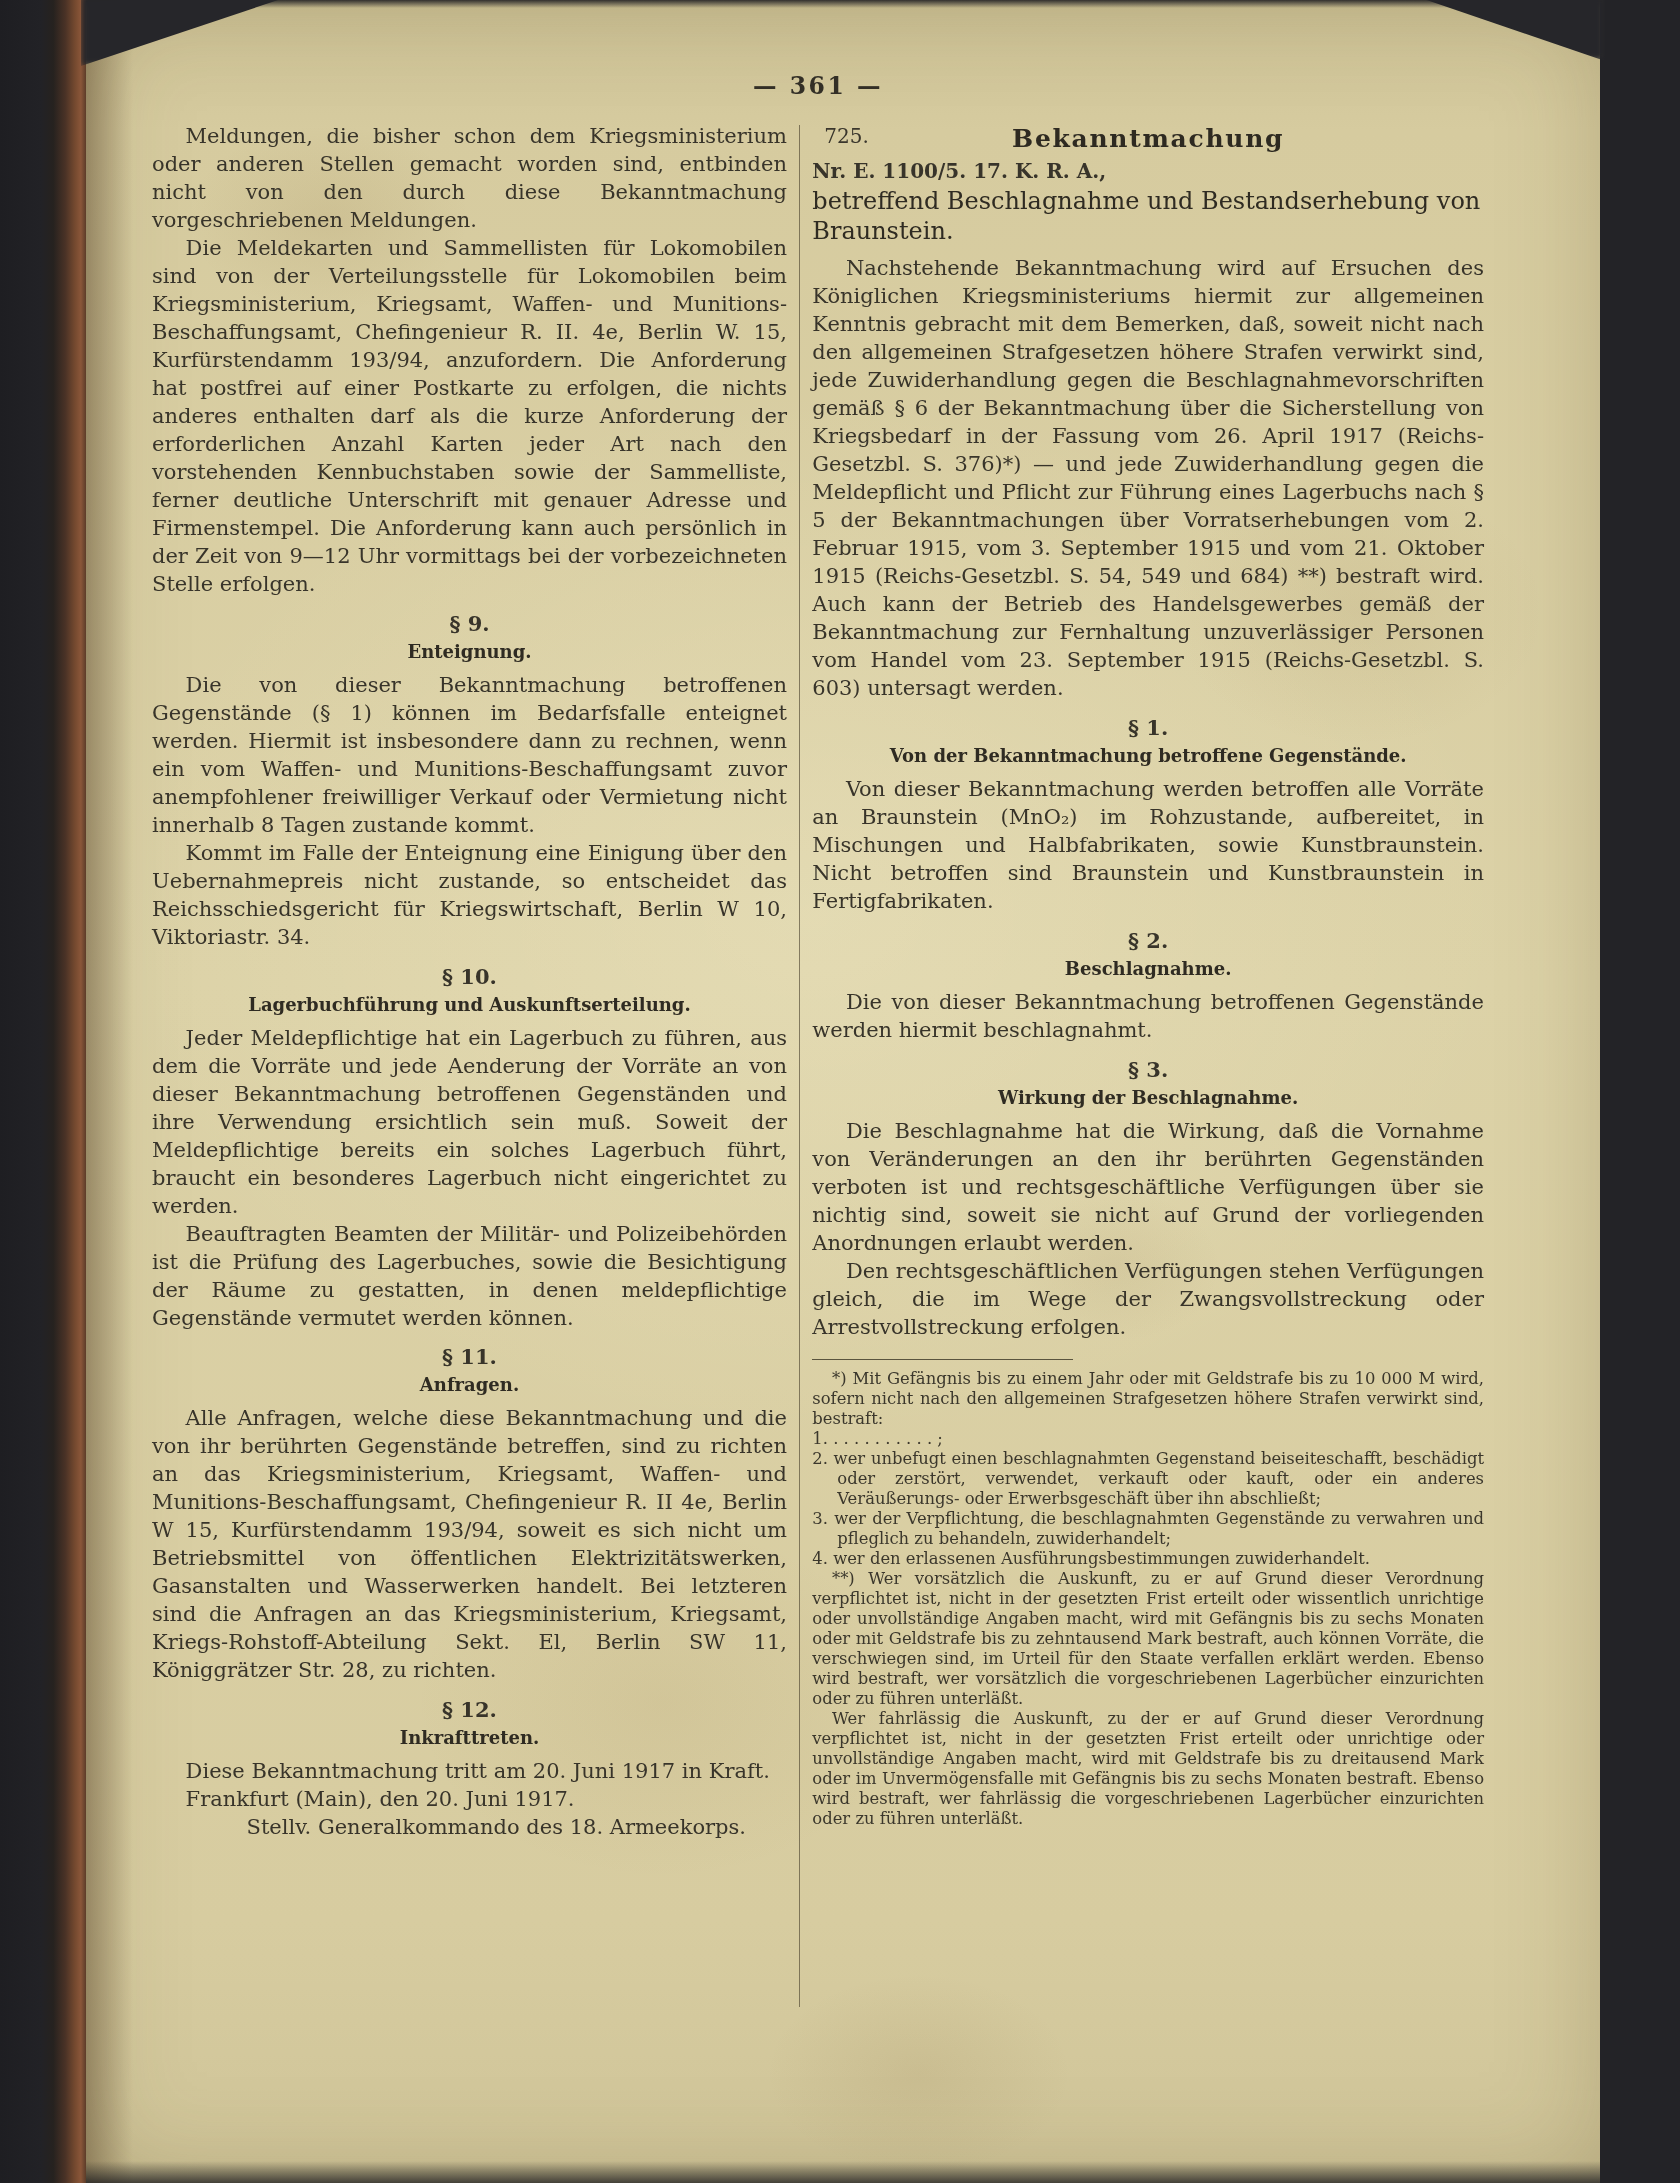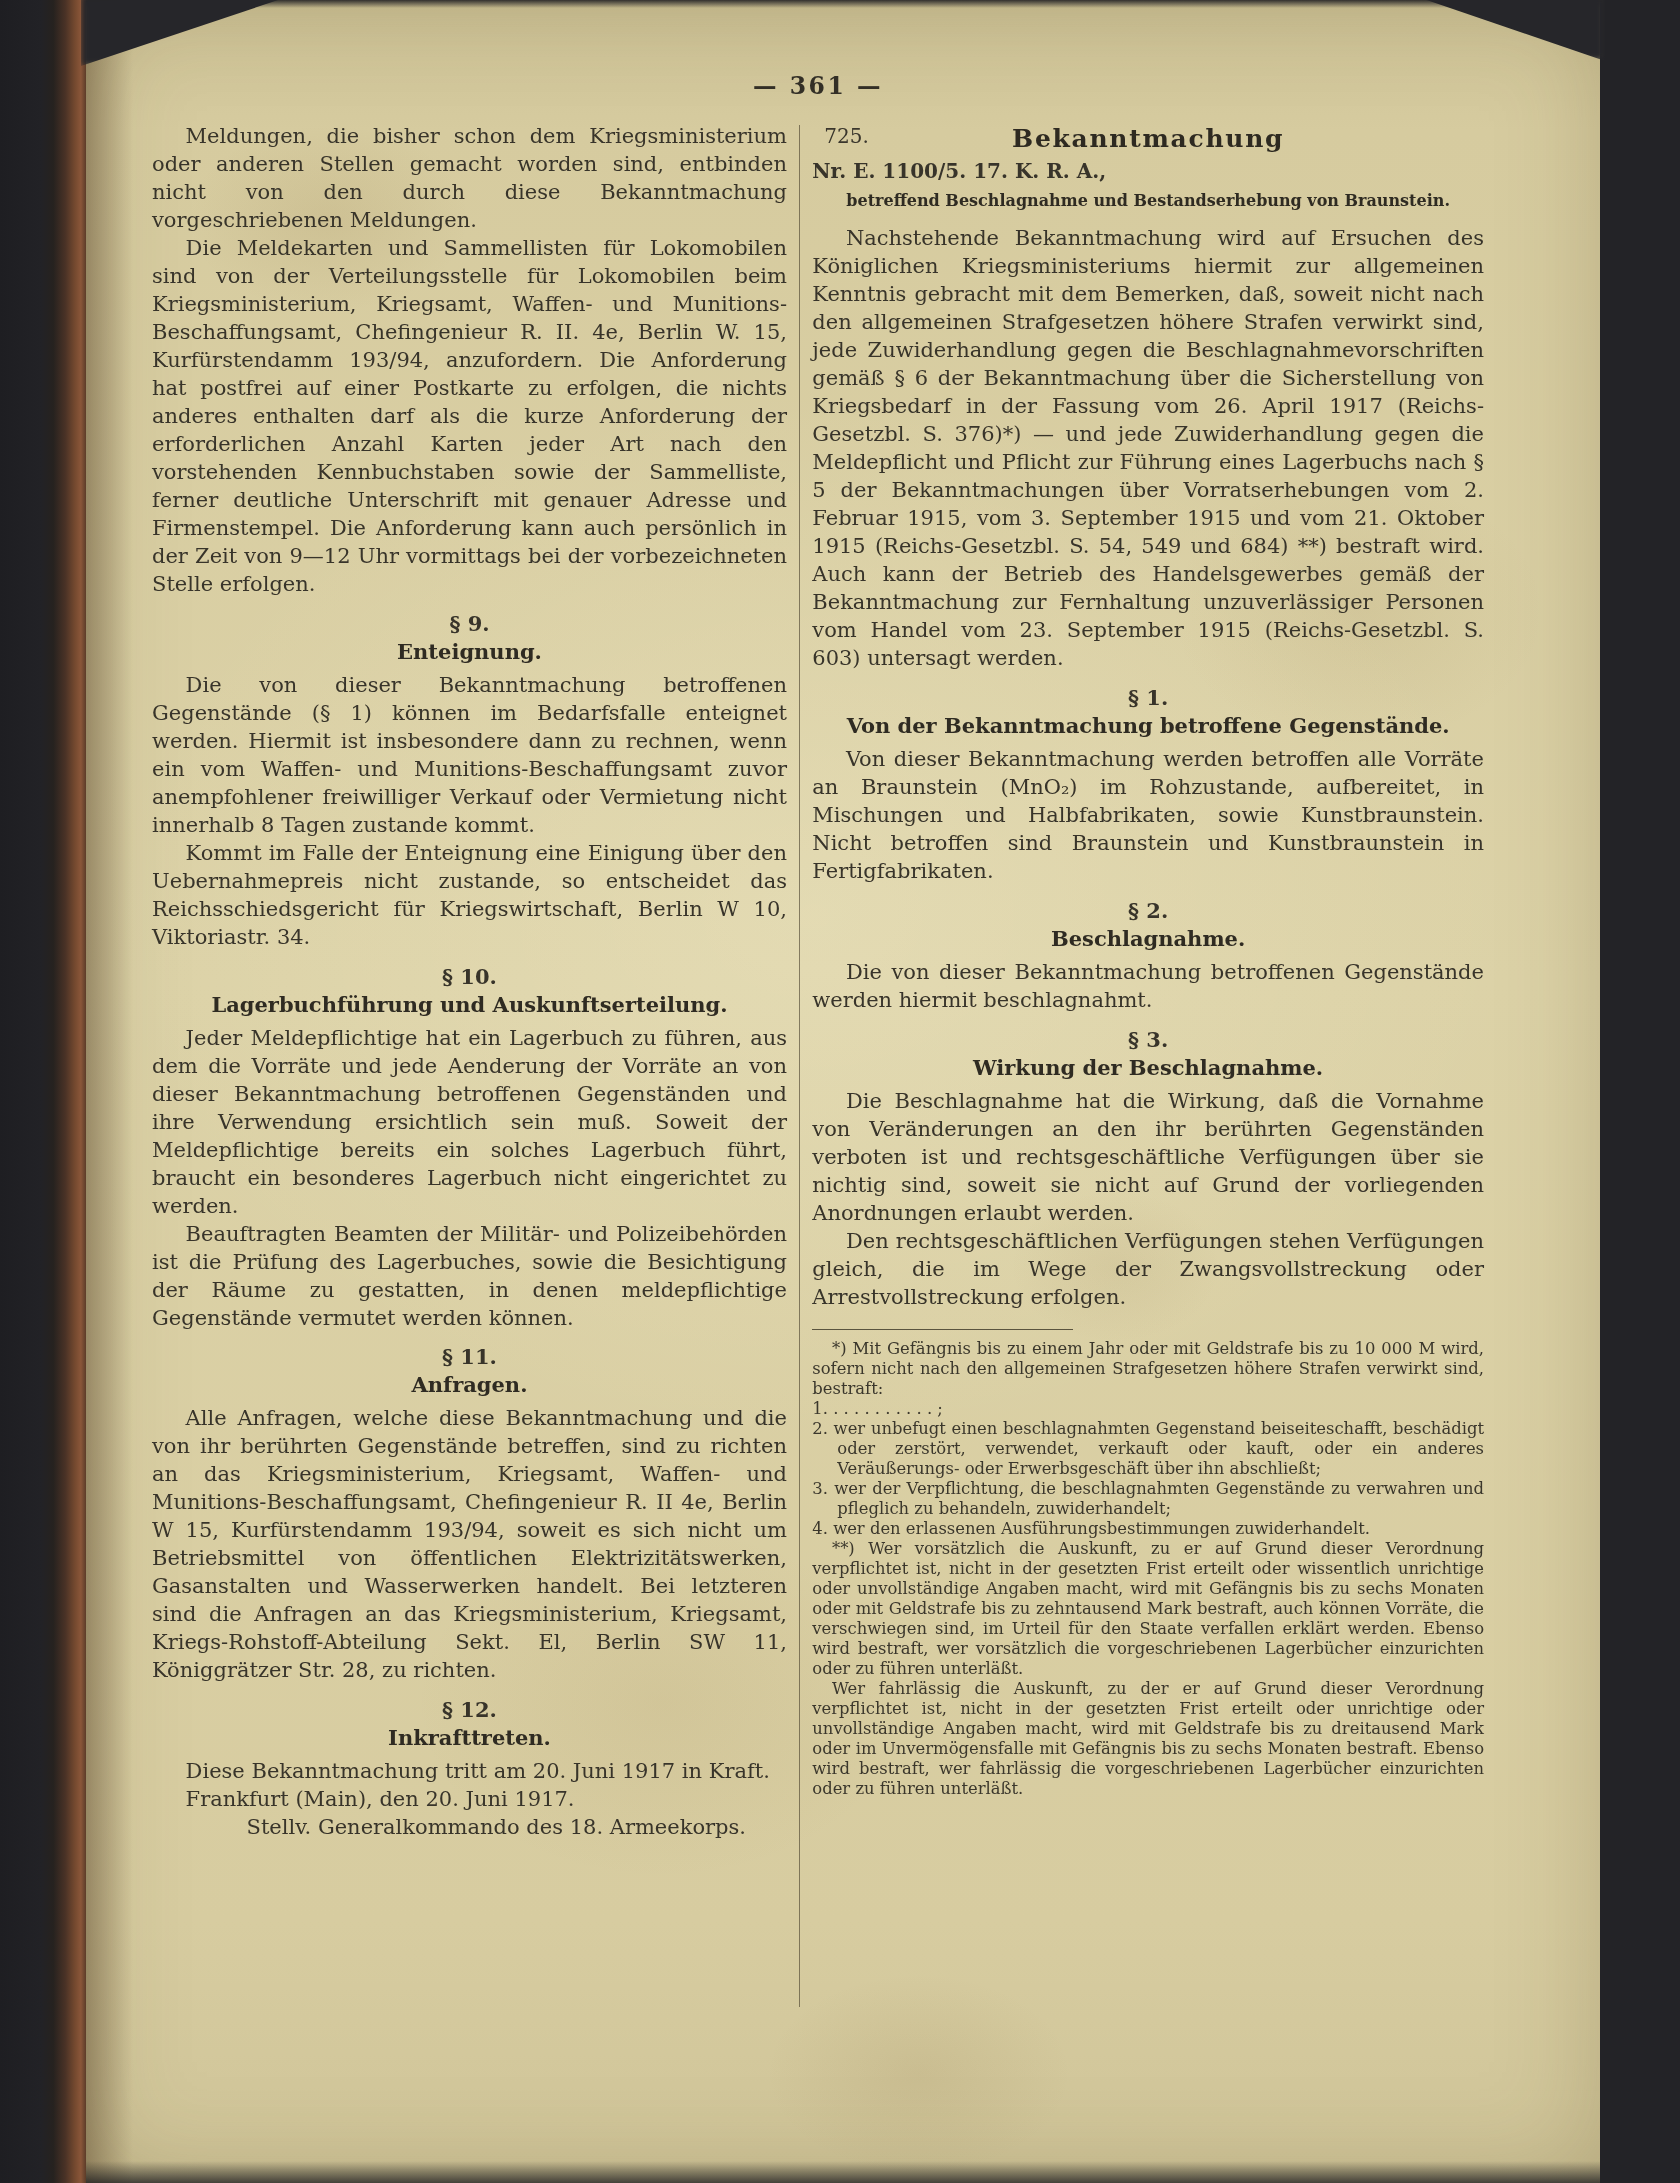--- a/index.html
+++ b/index.html
@@ -127,21 +127,21 @@
 
   .sec-num {
     text-align: center;
     font-size: 21px;
     font-weight: 600;
     margin-top: 11.8px;
     line-height: 28px;
   }
   .sec-title {
     text-align: center;
-    font-size: 21px;
+    font-size: 18px;
     font-weight: 700;
     line-height: 28px;
     margin-bottom: 5px;
     color: #2f2b22;
   }
 
   .doc-head { position: relative; margin-bottom: 8.4px; }
   .margin-no {
     position: absolute;
     left: 12px; top: 1.7px;
@@ -156,23 +156,23 @@
     color: #2e2a21;
     line-height: 34px;
   }
   .doc-ref {
     text-align: left;
     font-size: 20px;
     font-weight: 600;
     line-height: 30px;
   }
   .doc-subject {
-    text-align: center;
-    font-size: 16px;
-    font-weight: 700;
+    text-align: left;
+    font-size: 24px;
+    font-weight: 400;
     line-height: 30px;
     color: #2f2b22;
   }
   .doc-date {
     text-align: center;
     font-size: 20.6px;
     font-weight: 700;
     line-height: 30px;
     color: #2f2b22;
     margin-bottom: 6.7px;

